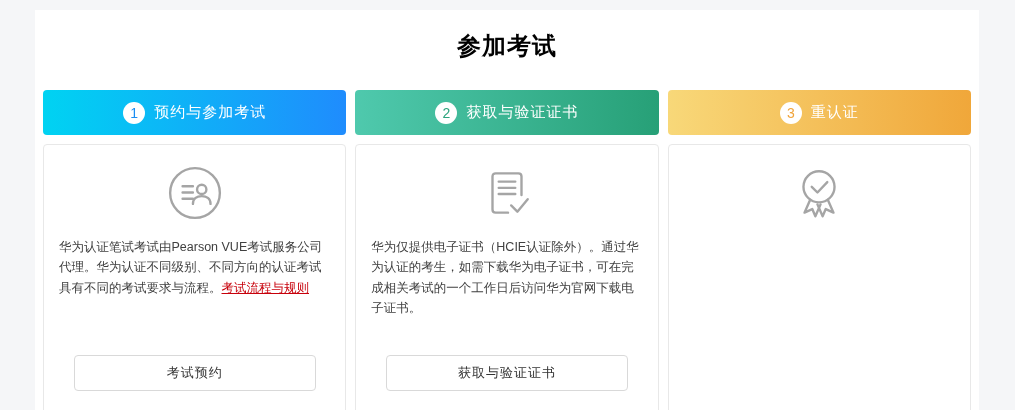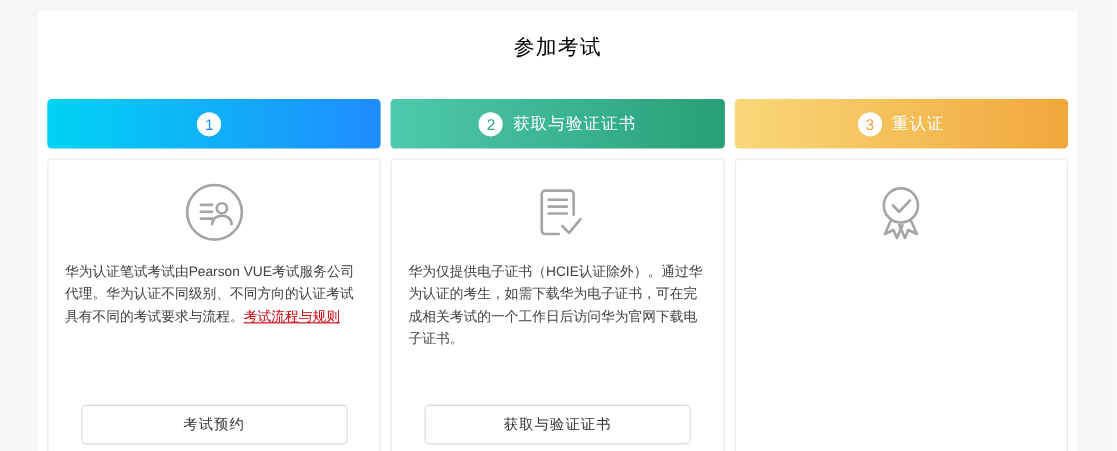--- a/index.html
+++ b/index.html
@@ -10,24 +10,25 @@
     position:relative;
   }
   .panel {
     position:absolute; left:35px; top:10px;
     width:944px; height:480px;
     background:#ffffff;
   }
   .page-title {
     text-align:center;
     margin-top:20px;
-    font-size:19px;
+    font-size:24px;
     color:#000000;
     letter-spacing:1px;
     height:26px;
+    font-weight:bold;
   }
   .grid {
     display:flex;
     gap:9px;
     padding:0 8px;
     margin-top:34px;
   }
   .col { flex:1; min-width:0; }
   .step-header {
     height:45px;
@@ -76,21 +77,21 @@
     color:#404040;
     text-align:left;
   }
   .rules-link {
     color:#c7000b;
     text-decoration:underline;
     cursor:pointer;
   }
   .card-btn {
     position:absolute;
-    top:223px;
+    top:210px;
     left:50%;
     transform:translateX(-50%);
     width:242px;
     height:36px;
     background:#ffffff;
     border:1px solid #d9d9d9;
     border-radius:4px;
     font-size:13px;
     color:#333333;
     display:flex;
@@ -105,20 +106,21 @@
 <body>
 
 <div class="panel">
   <div class="page-title">参加考试</div>
 
   <div class="grid">
 
     <div class="col">
       <div class="step-header" style="background: linear-gradient(90deg, rgb(0, 211, 242), rgb(31, 140, 253));">
         <span class="badge" style="color: rgb(27, 141, 242);">1</span>
+        <span>预约与参加考试</span>
       </div>
       <div class="card">
         <div class="icon-wrap">
           <svg width="58" height="58" viewBox="0 0 56 56" fill="none" stroke="currentColor" stroke-width="2.3" stroke-linecap="round" stroke-linejoin="round">
             <circle cx="28" cy="28" r="24"></circle>
             <path d="M16 21.5h10M16 27.5h10M16 33.5h10"></path>
             <circle cx="34.5" cy="24.5" r="4.5"></circle>
             <path d="M26 38.5c0-5 4-7.5 8.5-7.5s8.5 2.5 8.5 7.5"></path>
           </svg>
         </div>

